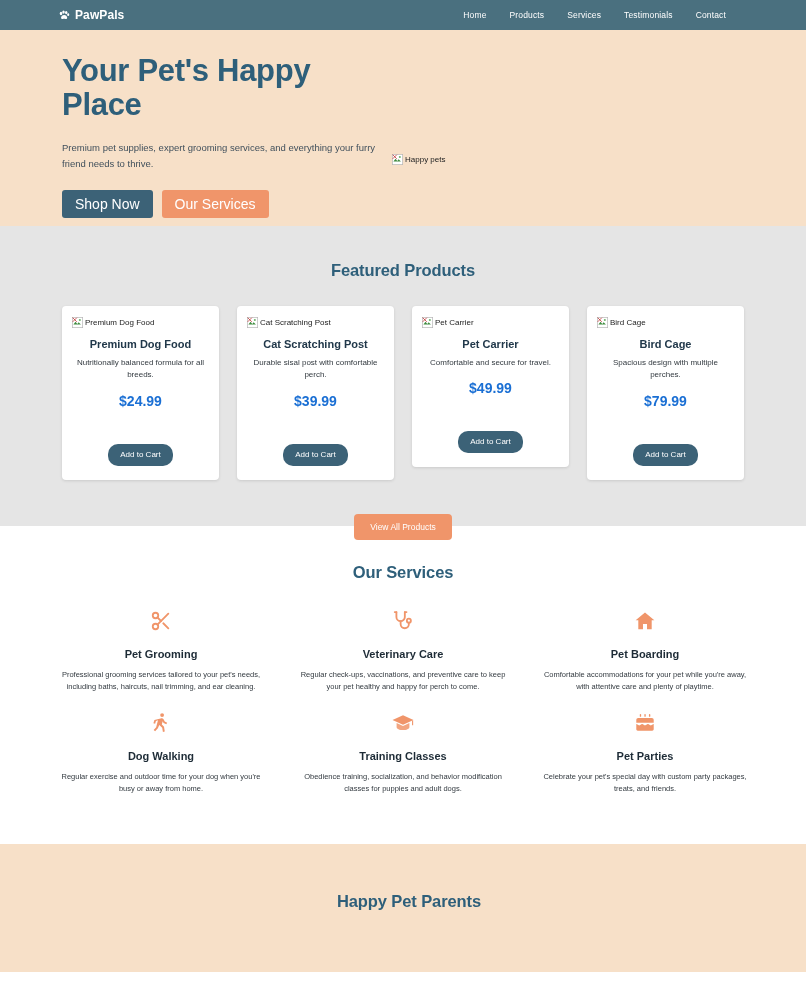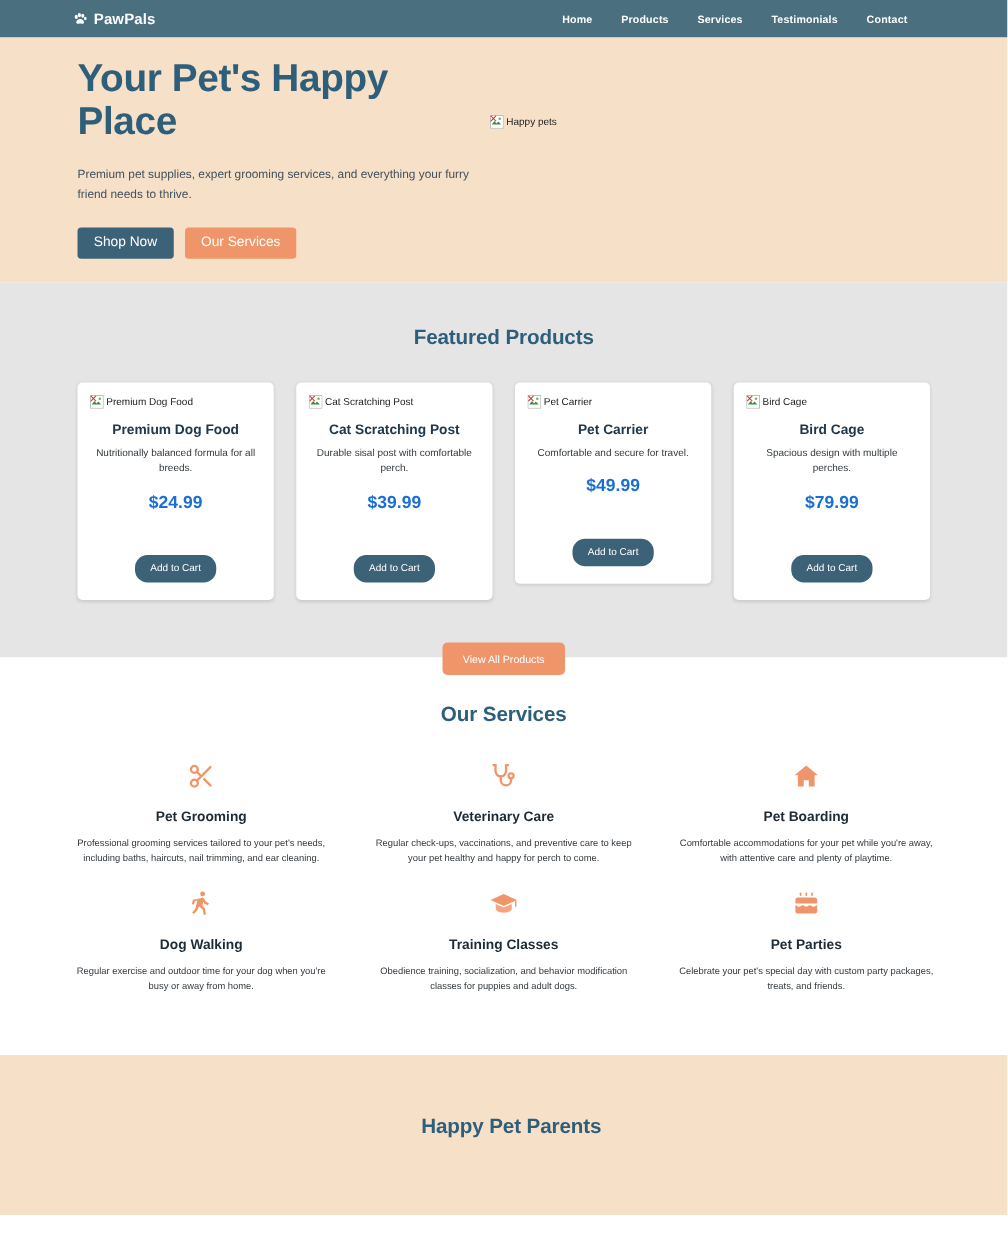--- a/index.html
+++ b/index.html
@@ -21,33 +21,33 @@
     align-items: center;
     justify-content: space-between;
     padding: 0 58px 0 58px;
   }
   .brand {
     display: flex; align-items: center; gap: 5px;
     color: #ffffff; font-size: 12px; font-weight: bold;
     letter-spacing: .1px;
   }
   .brand .paw { display: block; width: 12px; height: 12px; }
-  .navlinks { display: flex; align-items: center; gap: 23px; margin-right: 22px; font-weight: bold; }
+  .navlinks { display: flex; align-items: center; gap: 23px; margin-right: 22px; }
   .navlinks a {
     color: #ffffff; text-decoration: none;
     font-size: 8.5px; letter-spacing: .15px;
   }
 
   
   .hero {
     background: #f7e0c8;
     height: 196px;
     padding: 0 62px;
     display: flex;
-    align-items: flex-start;
+    align-items: center;
   }
   .hero-left { width: 330px; padding-top: 16px; }
   .hero h1 {
     margin: 0 0 18px 0;
     font-size: 31px;
     line-height: 1.1;
     font-weight: bold;
     color: #2e5f7a;
     letter-spacing: -0.3px;
   }
@@ -55,21 +55,21 @@
     margin: 0 0 18px 0;
     font-size: 9.5px;
     line-height: 1.65;
     color: #41505c;
     max-width: 330px;
   }
   .hero-buttons { display: flex; gap: 9px; }
   .btn {
     border: 0; cursor: pointer;
     font-family: "Liberation Sans", sans-serif;
-    font-size: 11px;
+    font-size: 14px;
     border-radius: 3px;
     padding: 7px 13px;
     color: #ffffff;
     line-height: 1;
   }
   .btn-dark { background: #3c6277; }
   .btn-orange { background: #f0956a; }
   .hero-right {
     flex: 1;
     display: flex;

